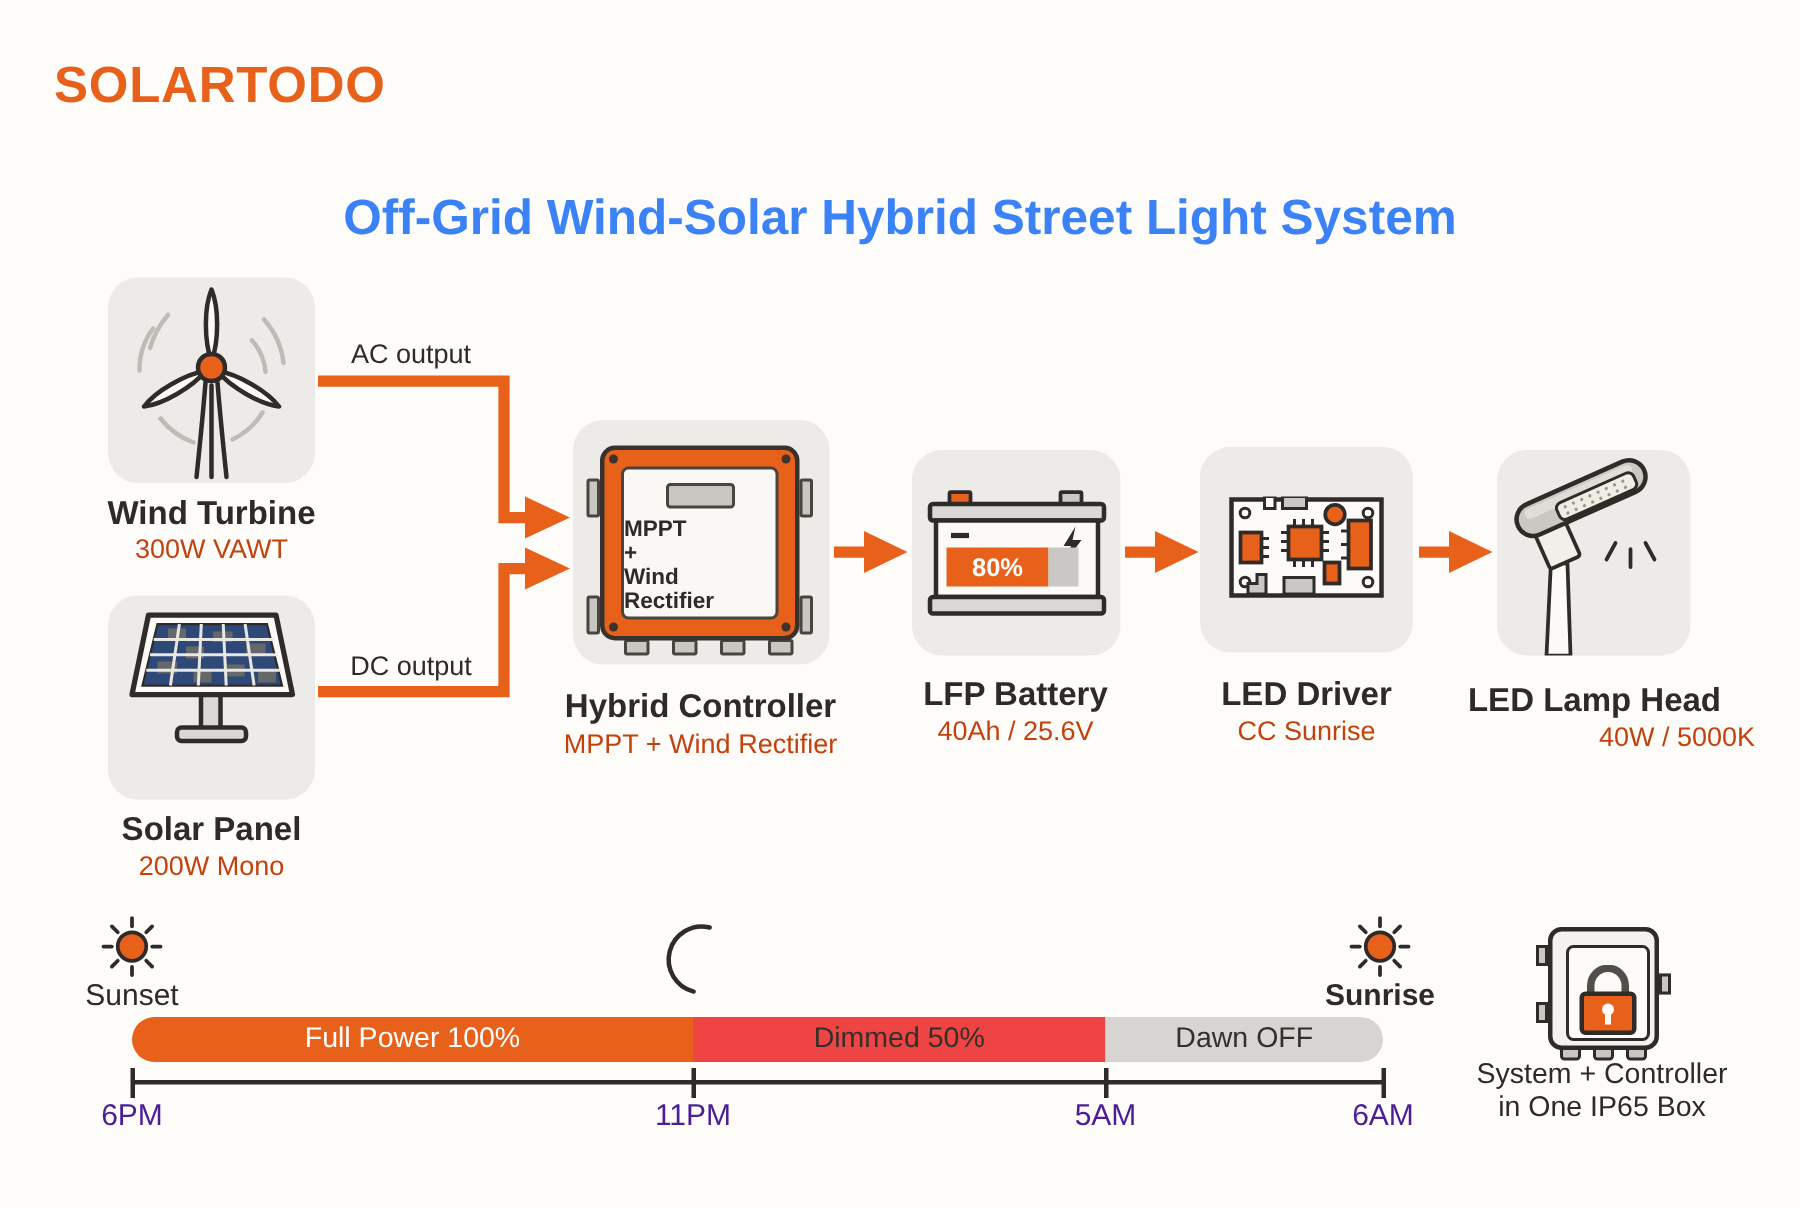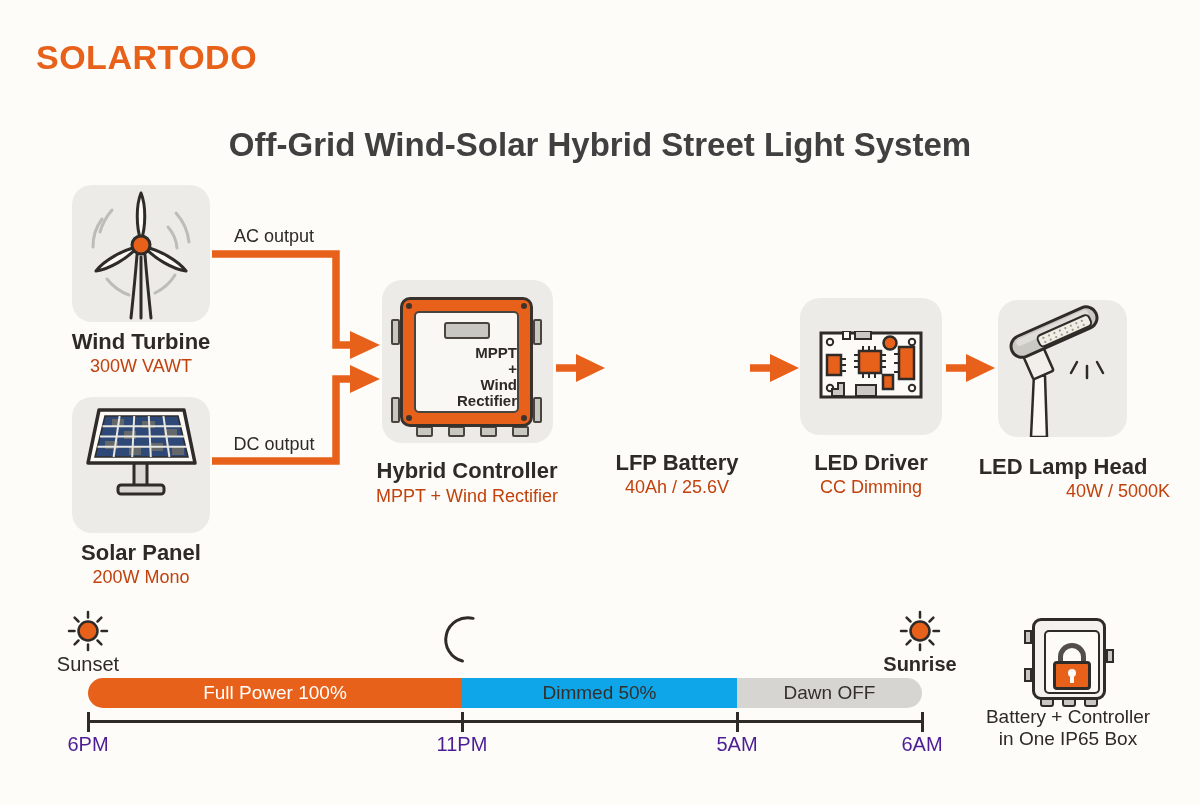--- a/index.html
+++ b/index.html
@@ -6,49 +6,49 @@
   html,body { background:#FDFCF9; }
   #canvas {
     position:relative; width:1200px; height:805px; background:#FDFCF9;
     font-family:"Liberation Sans", sans-serif; overflow:hidden; color:#2D2A27;
   }
   .abs { position:absolute; }
   svg { display:block; }
   svg text { font-family:"Liberation Sans", sans-serif; }
 
   .logo { left:36px; top:38px; font-size:34px; font-weight:800; letter-spacing:.5px; color:#E8611A; }
-  .main-title { left:0; top:126px; width:1200px; text-align:center; font-size:33px; font-weight:bold; color:#404040; }
+  .main-title { left:0; top:126px; width:1200px; text-align:center; font-size:33px; font-weight:bold; color:#3b82f6; }
 
   .tile { background:#ECEBE8; border-radius:20px; }
   .tile-wind   { left:72px;  top:185px; width:138px; height:137px; }
   .tile-solar  { left:72px;  top:397px; width:138px; height:136px; }
   .tile-ctrl   { left:382px; top:280px; width:171px; height:163px; }
   .tile-batt   { left:608px; top:300px; width:139px; height:137px; }
   .tile-drv    { left:800px; top:298px; width:142px; height:137px; }
   .tile-lamp   { left:998px; top:300px; width:129px; height:137px; }
 
   .comp-name { font-size:22px; font-weight:bold; text-align:center; color:#2D2A27; white-space:nowrap; }
   .comp-spec { font-size:18px; text-align:center; color:#c2410c; white-space:nowrap; }
   .io-label  { font-size:18px; text-align:center; color:#2D2A27; }
 
   
   .ctrl-icon { left:18px; top:17px; width:133px; height:130px; }
   .ctrl-frame { position:absolute; inset:0; background:#E8611A; border:3px solid #39322C; border-radius:10px; }
   .ctrl-inner { position:absolute; left:11px; top:11px; right:11px; bottom:11px; background:#FAF8F4; border:2px solid #4A443E; border-radius:5px; }
   .ctrl-screen { position:absolute; left:50%; transform:translateX(-50%); top:9px; width:46px; height:17px; background:#C8C7C2; border:2px solid #4A443E; border-radius:3px; }
-  .ctrl-text { position:absolute; left:0; right:0; top:32px; text-align:right; font-size:15px; line-height:16px; font-weight:bold; color:#2D2A27; }
+  .ctrl-text { position:absolute; left:0; right:0; top:32px; text-align:left; font-size:15px; line-height:16px; font-weight:bold; color:#2D2A27; }
   .screw { position:absolute; width:6px; height:6px; border-radius:50%; background:#3F332B; }
   .ctrl-tab { position:absolute; width:9px; height:26px; background:#C8C7C2; border:2px solid #4A443E; border-radius:2px; }
   .ctrl-nub { position:absolute; bottom:-10px; width:17px; height:11px; background:#C8C7C2; border:2px solid #4A443E; border-radius:2px; }
 
   
   .bar { left:88px; top:678px; width:834px; height:30px; border-radius:15px; overflow:hidden; display:flex; }
   .seg { height:30px; line-height:30px; text-align:center; font-size:19px; }
   .seg0 { width:374px; background:#E8611A; color:#FFFFFF; }
-  .seg1 { width:275px; background:#0ea5e9; color:#33302C; }
+  .seg1 { width:275px; background:#ef4444; color:#33302C; }
   .seg2 { width:185px; background:#D6D5D2; color:#33302C; }
   .axis { left:88px; top:720px; width:834px; height:3px; background:#2F2B28; }
   .tick { top:712px; width:3px; height:20px; background:#2F2B28; }
   .tick-label { top:733px; width:80px; text-align:center; font-size:20px; color:#4c1d95; }
   .sky-label { top:653px; width:100px; text-align:center; font-size:20px; color:#2D2A27; }
 
   
   .lockbox { left:1032px; top:618px; width:74px; height:90px; }
   .lb-outer { position:absolute; left:0; top:0; width:74px; height:82px; background:#F3F2EF; border:3px solid #2F2B28; border-radius:9px; }
   .lb-inner { position:absolute; left:9px; top:9px; width:56px; height:64px; background:#FCFBF8; border:2px solid #2F2B28; border-radius:5px; }
@@ -167,20 +167,34 @@
             <div>Wind</div>
             <div>Rectifier</div>
           </div>
         </div>
       </div>
     </div>
   </div>
   <div class="abs comp-name" style="left:327px; top:458px; width:280px;">Hybrid Controller</div>
   <div class="abs comp-spec" style="left:327px; top:486px; width:280px;">MPPT + Wind Rectifier</div>
 
+  <div class="abs tile tile-batt">
+    <svg class="abs" style="left:10px; top:26px;" width="120" height="86" viewBox="0 0 120 86">
+      <rect x="15" y="2" width="14" height="9" rx="1" fill="#E8611A" stroke="#2F2B28" stroke-width="2.5"></rect>
+      <rect x="89" y="2" width="14" height="9" rx="1" fill="#C9C8C4" stroke="#2F2B28" stroke-width="2.5"></rect>
+      <rect x="2" y="10" width="116" height="11" rx="2" fill="#D9D8D4" stroke="#2F2B28" stroke-width="3"></rect>
+      <rect x="6" y="21" width="108" height="51" fill="#FBFAF7" stroke="#2F2B28" stroke-width="3"></rect>
+      <line x1="16" y1="31" x2="28" y2="31" stroke="#2F2B28" stroke-width="3.5"></line>
+      <polygon points="99,25 91,38 96,38 92,49 103,34 97,34" fill="#2F2B28"></polygon>
+      <rect x="13" y="39" width="68" height="26" fill="#E8611A"></rect>
+      <rect x="81" y="39" width="20" height="26" fill="#C9C8C4"></rect>
+      <text x="47" y="58" text-anchor="middle" font-size="17" font-weight="bold" fill="#FFFFFF">80%</text>
+      <rect x="2" y="72" width="116" height="11" rx="2" fill="#D9D8D4" stroke="#2F2B28" stroke-width="3"></rect>
+    </svg>
+  </div>
   <div class="abs comp-name" style="left:557px; top:450px; width:240px;">LFP Battery</div>
   <div class="abs comp-spec" style="left:557px; top:477px; width:240px;">40Ah / 25.6V</div>
 
   <div class="abs tile tile-drv">
     <svg class="abs" style="left:19px; top:33px;" width="104" height="70" viewBox="0 0 104 70">
       <rect x="2" y="2" width="100" height="64" fill="#FCFBF8" stroke="#2F2B28" stroke-width="3"></rect>
       <rect x="36" y="0" width="16" height="8" fill="#C9C8C4" stroke="#2F2B28" stroke-width="2"></rect>
       <rect x="24" y="0" width="7" height="8" fill="#FCFBF8" stroke="#2F2B28" stroke-width="2"></rect>
       <circle cx="11" cy="11" r="3.2" fill="#FCFBF8" stroke="#2F2B28" stroke-width="2"></circle>
       <circle cx="93" cy="11" r="3.2" fill="#FCFBF8" stroke="#2F2B28" stroke-width="2"></circle>
@@ -209,21 +223,21 @@
       <rect x="40" y="20" width="22" height="22" fill="#E8611A" stroke="#2F2B28" stroke-width="2.5"></rect>
       <rect x="8" y="24" width="14" height="20" fill="#E8611A" stroke="#2F2B28" stroke-width="2.5"></rect>
       <rect x="80" y="16" width="15" height="32" fill="#E8611A" stroke="#2F2B28" stroke-width="2.5"></rect>
       <circle cx="71" cy="12" r="6.5" fill="#E8611A" stroke="#2F2B28" stroke-width="2.5"></circle>
       <rect x="64" y="44" width="10" height="14" fill="#E8611A" stroke="#2F2B28" stroke-width="2.5"></rect>
       <rect x="37" y="54" width="20" height="11" fill="#C9C8C4" stroke="#2F2B28" stroke-width="2"></rect>
       <path d="M13 65 L13 58 L19 58 L19 52 L25 52 L25 65 Z" fill="#C9C8C4" stroke="#2F2B28" stroke-width="2"></path>
     </svg>
   </div>
   <div class="abs comp-name" style="left:751px; top:450px; width:240px;">LED Driver</div>
-  <div class="abs comp-spec" style="left:751px; top:477px; width:240px;">CC Dimming</div>
+  <div class="abs comp-spec" style="left:751px; top:477px; width:240px;">CC Sunrise</div>
 
   <div class="abs tile tile-lamp">
     <svg width="129" height="137" viewBox="0 0 129 137">
       <path d="M36 74 L33 137 L49 137 L47 76 Z" fill="#FBFAF7" stroke="#2F2B28" stroke-width="2.5" stroke-linejoin="round"></path>
       <g transform="rotate(-24 40 60)">
         <rect x="28" y="50" width="22" height="26" rx="2" fill="#F1EFEA" stroke="#2F2B28" stroke-width="2.5"></rect>
         <rect x="20" y="30" width="92" height="22" rx="11" fill="#C9C8C3" stroke="#2F2B28" stroke-width="3"></rect>
         <rect x="27" y="33" width="78" height="7" rx="3.5" fill="#DEDDD8"></rect>
         <rect x="48" y="38" width="56" height="12" rx="4" fill="#EFEDE4" stroke="#2F2B28" stroke-width="2"></rect>
         <g fill="#9A988F">
@@ -315,16 +329,16 @@
     <div class="lb-outer">
       <div class="lb-inner">
         <div class="lb-shackle"></div>
         <div class="lb-body">
           <div class="lb-keyhole"></div>
           <div class="lb-keystem"></div>
         </div>
       </div>
     </div>
   </div>
-  <div class="abs note-line" style="left:948px; top:706px;">Battery + Controller</div>
+  <div class="abs note-line" style="left:948px; top:706px;">System + Controller</div>
   <div class="abs note-line" style="left:948px; top:728px;">in One IP65 Box</div>
 
 </div>
 
 </body></html>

